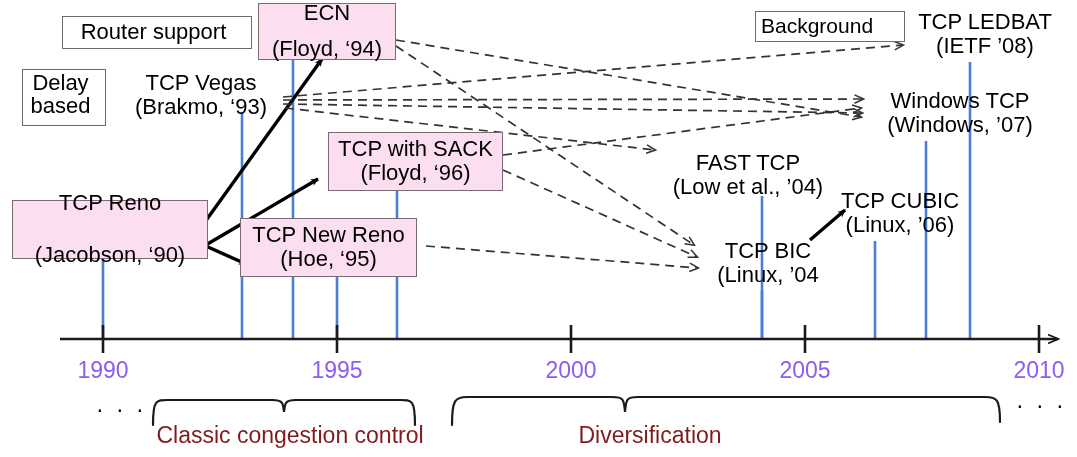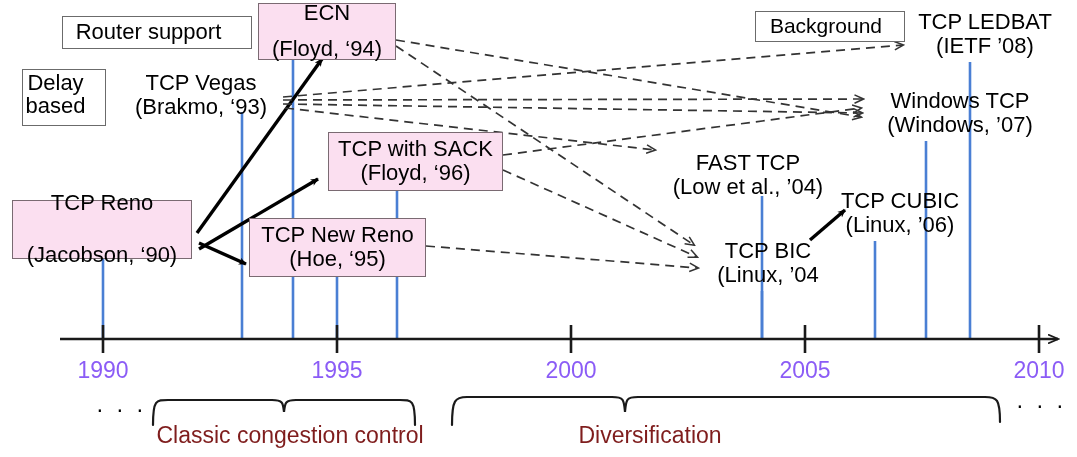--- a/index.html
+++ b/index.html
@@ -27,21 +27,21 @@
   .plain{background:transparent;border:none;}
   .catbox{
     position:absolute;
     box-sizing:border-box;
     background:#ffffff;
     border:1.6px solid #6b6b6b;
     text-align:center;
     color:#000;
     line-height:1.06;
     white-space:nowrap;
-    padding:1px 22px 2px 5px;
+    padding:1px 12px 2px 5px;
   }
   .ln1,.ln2{display:block;}
   .axlabel{
     position:absolute;
     color:#8b5cf6;
     font-size:23px;
     white-space:nowrap;
   }
   .brace-label{
     position:absolute;
@@ -126,45 +126,45 @@
 
   <div class="catbox" style="left:62px;top:16px;width:190px;height:33px;font-size:22px;display:flex;align-items:center;justify-content:center;">
     <span>Router support</span>
   </div>
 
   <div class="catbox" style="left:22px;top:61px;width:84px;height:57px;font-size:22px;display:flex;flex-direction:column;align-items:center;justify-content:flex-start;margin-top:8px;">
     <span class="ln1">Delay</span>
     <span class="ln2">based</span>
   </div>
 
-  <div class="catbox" style="left:755px;top:11px;width:150px;height:31px;font-size:21px;display:flex;align-items:center;justify-content:flex-end;">
+  <div class="catbox" style="left:755px;top:11px;width:150px;height:31px;font-size:21px;display:flex;align-items:center;justify-content:flex-start;">
     <span>Background</span>
   </div>
 
   <div class="node boxed" style="left:258px;top:3px;width:138px;height:57px;font-size:22px;display:flex;flex-direction:column;align-items:center;justify-content:center;gap:12px;">
     <span class="ln1">ECN</span>
     <span class="ln2">(Floyd, ‘94)</span>
   </div>
 
   <div class="node plain" style="left:111px;top:66px;width:180px;height:57px;font-size:22px;display:flex;flex-direction:column;align-items:center;justify-content:center;">
     <span class="ln1">TCP Vegas</span>
     <span class="ln2">(Brakmo, ‘93)</span>
   </div>
 
-  <div class="node boxed" style="left:12px;top:200px;width:180px;height:59px;font-size:22px;display:flex;flex-direction:column;align-items:center;justify-content:center;gap:28px;">
+  <div class="node boxed" style="left:12px;top:200px;width:196px;height:59px;font-size:22px;display:flex;flex-direction:column;align-items:center;justify-content:center;gap:28px;">
     <span class="ln1">TCP Reno</span>
     <span class="ln2">(Jacobson, ‘90)</span>
   </div>
 
   <div class="node boxed" style="left:328px;top:132px;width:175px;height:59px;font-size:22px;display:flex;flex-direction:column;align-items:center;justify-content:center;">
     <span class="ln1">TCP with SACK</span>
     <span class="ln2">(Floyd, ‘96)</span>
   </div>
 
-  <div class="node boxed" style="left:249px;top:218px;width:177px;height:59px;font-size:22px;display:flex;flex-direction:column;align-items:center;justify-content:center;">
+  <div class="node boxed" style="left:240px;top:218px;width:177px;height:59px;font-size:22px;display:flex;flex-direction:column;align-items:center;justify-content:center;">
     <span class="ln1">TCP New Reno</span>
     <span class="ln2">(Hoe, ‘95)</span>
   </div>
 
   <div class="node plain" style="left:910px;top:5px;width:150px;height:57px;font-size:22px;display:flex;flex-direction:column;align-items:center;justify-content:center;">
     <span class="ln1">TCP LEDBAT</span>
     <span class="ln2">(IETF ’08)</span>
   </div>
 
   <div class="node plain" style="left:862px;top:84px;width:196px;height:57px;font-size:22px;display:flex;flex-direction:column;align-items:center;justify-content:center;">

